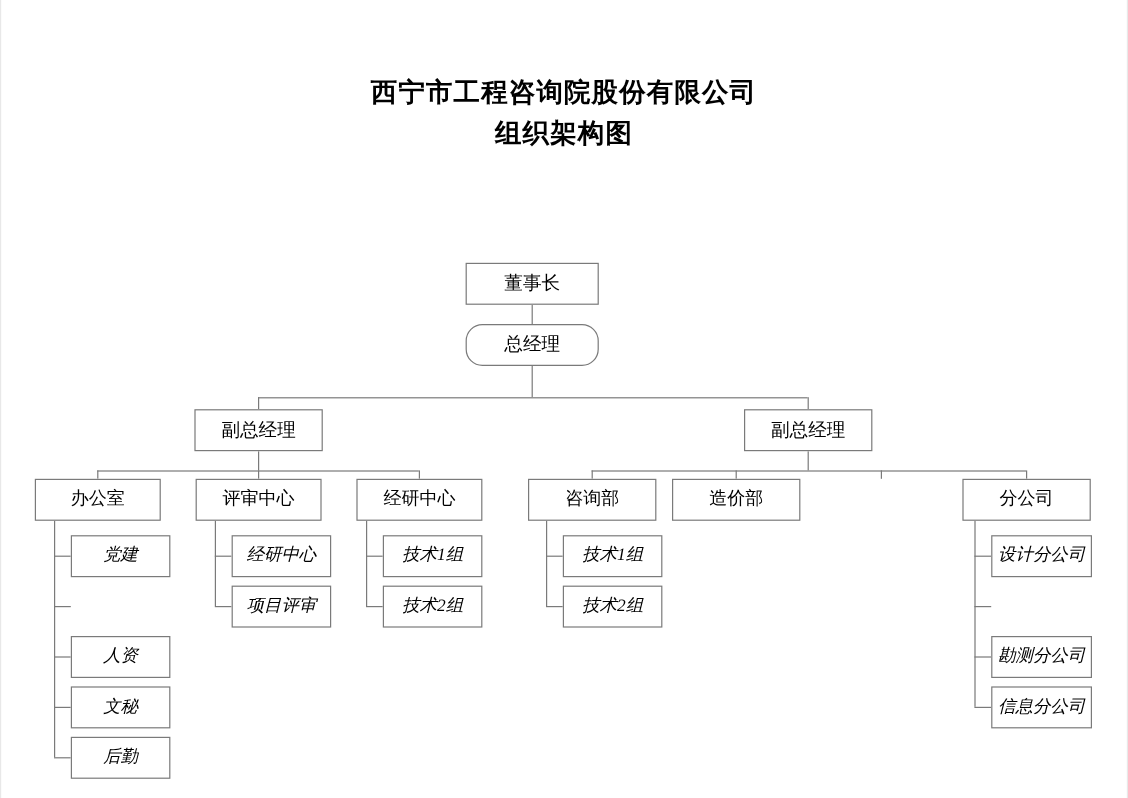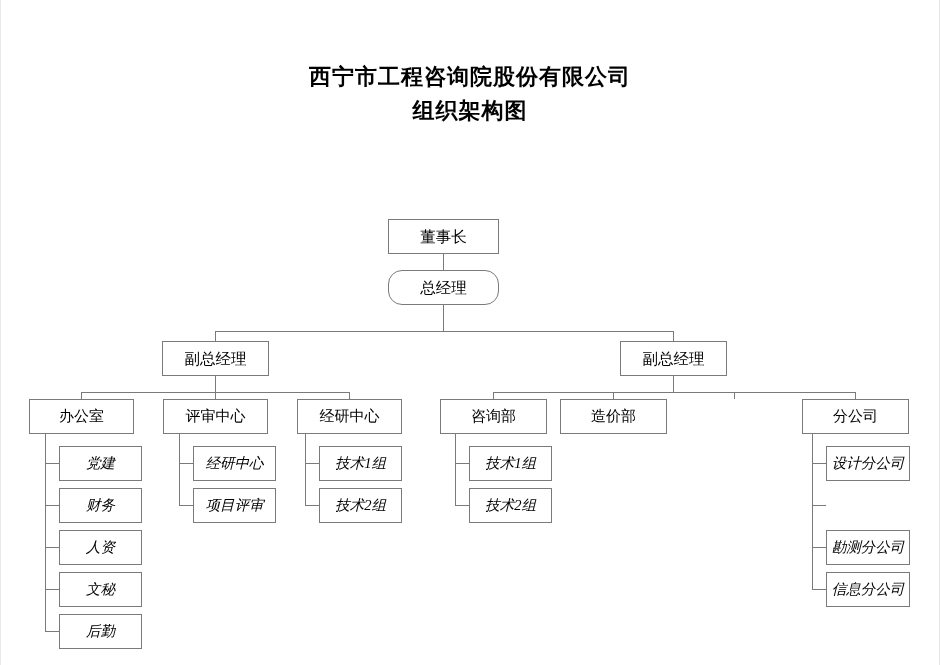--- a/index.html
+++ b/index.html
@@ -153,21 +153,20 @@
     <div class="node dept" style="left:297px; top:368px; width:105px; height:35px;">经研中心</div>
 
     <div class="node dept" style="left:440px; top:368px; width:107px; height:35px;">咨询部</div>
 
     <div class="node dept" style="left:560px; top:368px; width:107px; height:35px;">造价部</div>
 
 
     <div class="node dept" style="left:802px; top:368px; width:107px; height:35px;">分公司</div>
 
     <div class="node leaf" style="left:59px; top:415px; width:83px; height:35px;">党建</div>
-    <div class="node leaf" style="left:59px; top:457px; width:83px; height:35px;">财务</div>
     <div class="node leaf" style="left:59px; top:499px; width:83px; height:35px;">人资</div>
     <div class="node leaf" style="left:59px; top:541px; width:83px; height:35px;">文秘</div>
     <div class="node leaf" style="left:59px; top:583px; width:83px; height:35px;">后勤</div>
 
     <div class="node leaf" style="left:193px; top:415px; width:83px; height:35px;">经研中心</div>
     <div class="node leaf" style="left:193px; top:457px; width:83px; height:35px;">项目评审</div>
 
     <div class="node leaf" style="left:319px; top:415px; width:83px; height:35px;">技术1组</div>
     <div class="node leaf" style="left:319px; top:457px; width:83px; height:35px;">技术2组</div>
 

